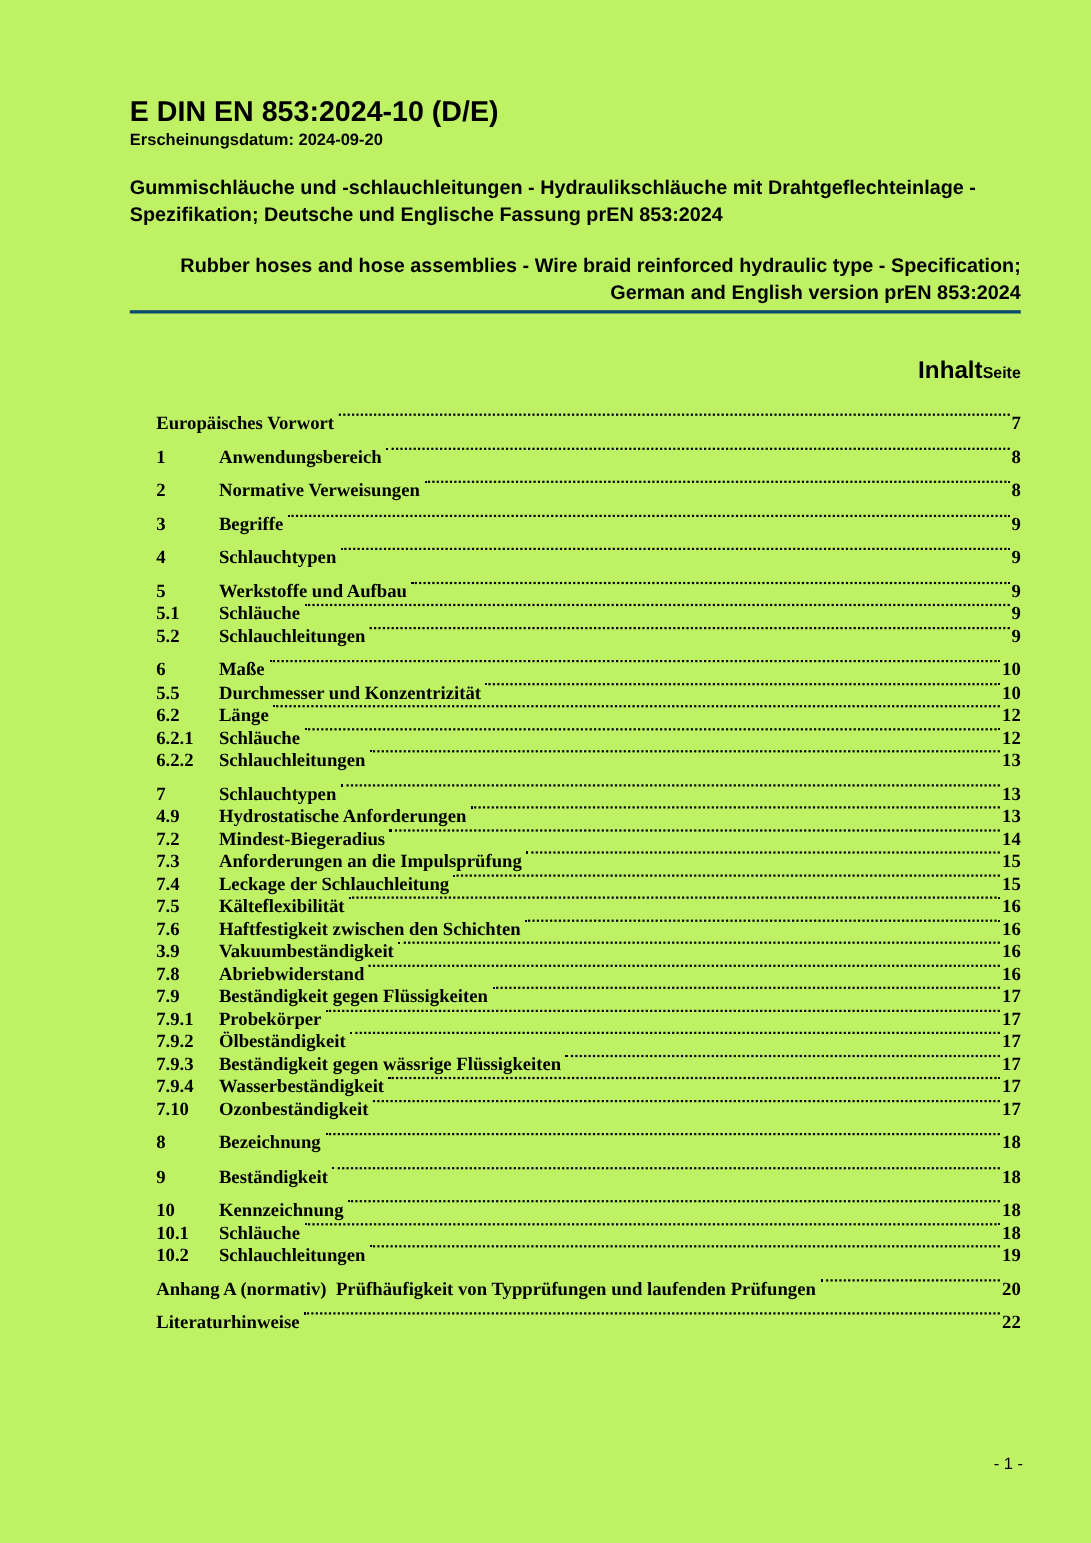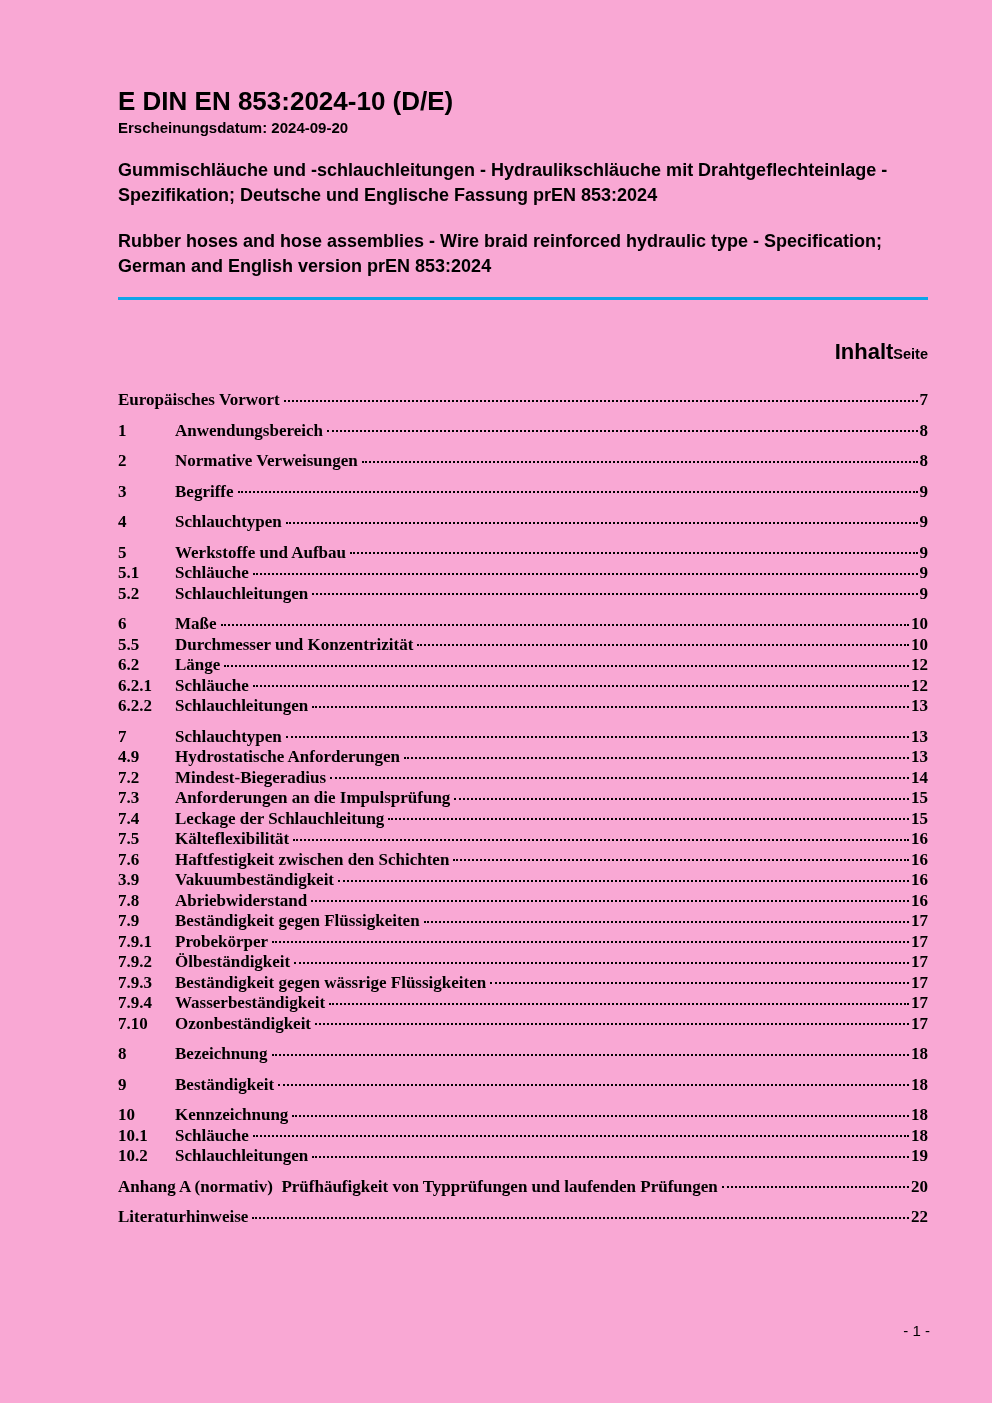--- a/index.html
+++ b/index.html
@@ -6,21 +6,21 @@
     margin: 0;
     padding: 0;
     background: #ffffff;
     color: #000000;
     font-family: "Liberation Sans", sans-serif;
   }
   .page {
     position: relative;
     width: 992px;
     height: 1403px;
-    background: #f9a8d4;
+    background: #bef264;
     overflow: hidden;
   }
   .content {
     position: absolute;
     left: 118px;
     top: 0;
     width: 810px;
   }
   .doc-number {
     margin: 86px 0 0 0;
@@ -39,22 +39,23 @@
     margin: 21px 0 0 0;
     font-size: 18px;
     line-height: 25px;
     font-weight: bold;
   }
   .title-en {
     margin: 21px 0 0 0;
     font-size: 18px;
     line-height: 25px;
     font-weight: bold;
-    padding-bottom: 18px;
-    border-bottom: 3px solid #0ea5e9;
+    padding-bottom: 3px;
+    border-bottom: 3px solid #0c4a6e;
+    text-align: right;
   }
   .toc-head {
     margin-top: 37px;
     display: flex;
     justify-content: flex-end;
     align-items: baseline;
   }
   .toc-heading {
     margin: 0;
     font-size: 22px;
@@ -66,23 +67,24 @@
     font-weight: bold;
   }
   .toc {
     margin-top: 23px;
     font-family: "Liberation Serif", serif;
     font-weight: bold;
     font-size: 17px;
   }
   .toc-row {
     display: flex;
-    align-items: center;
+    align-items: flex-start;
     line-height: 20.5px;
     white-space: nowrap;
+    margin-left: 24px;
   }
   .toc-row.lvl1 {
     margin-top: 10px;
   }
   .toc-row .num {
     flex: 0 0 57px;
   }
   .toc-row .lbl {
     flex: 0 0 auto;
     padding-right: 3px;

